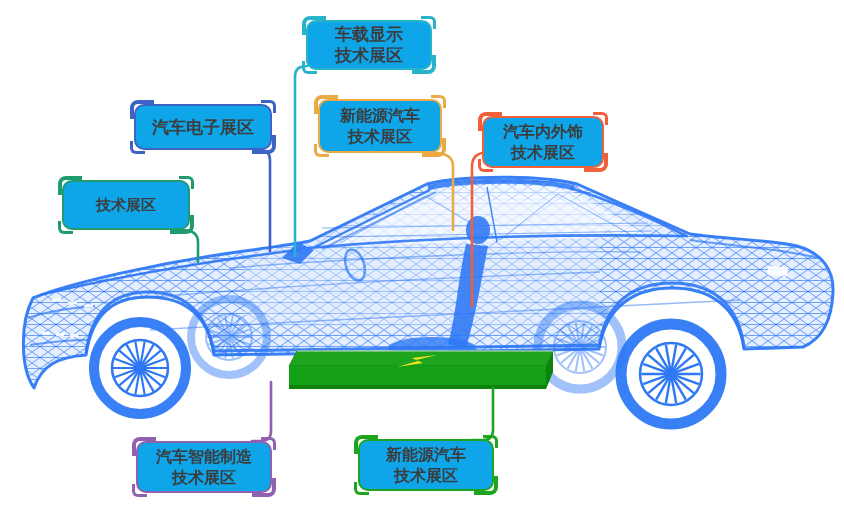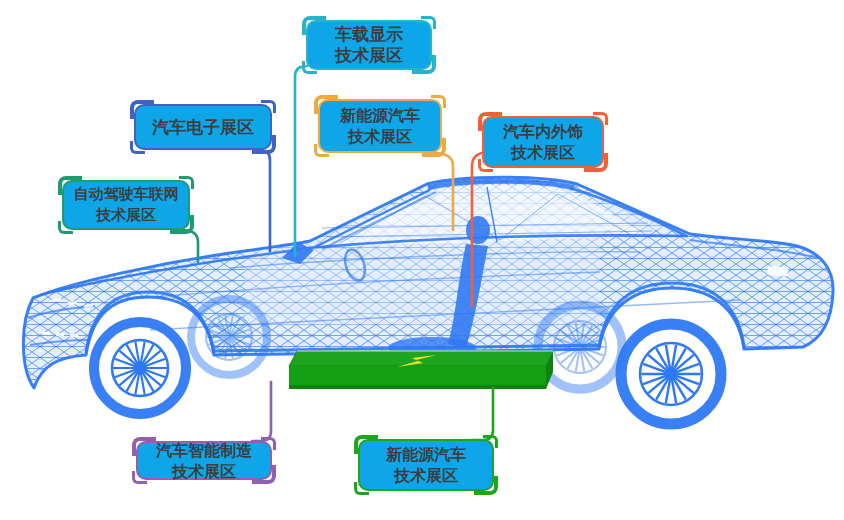--- a/index.html
+++ b/index.html
@@ -37,21 +37,21 @@
        border-top:3.5px solid var(--c);border-right:3.5px solid var(--c);
        border-top-right-radius:6px;}
   .tag .cbl{position:absolute;bottom:-6px;left:-6px;width:12px;height:10px;
        border-bottom:3.5px solid var(--c);border-left:3.5px solid var(--c);
        border-bottom-left-radius:6px;}
   .tag0{left:306px;top:20px;width:126px;height:50px;font-size:17px;}
   .tag1{left:134px;top:104px;width:138px;height:46px;font-size:17px;text-align:center;}
   .tag2{left:318px;top:99px;width:124px;height:54px;font-size:16px;}
   .tag3{left:482px;top:100px;width:122px;height:52px;font-size:16px;margin-top:16px;}
   .tag4{left:62px;top:180px;width:128px;height:50px;font-size:15px;}
-  .tag5{left:136px;top:441px;width:136px;height:39px;font-size:16px;}
+  .tag5{left:136px;top:441px;width:136px;height:52px;font-size:16px;}
   .tag6{left:358px;top:439px;width:136px;height:52px;font-size:16px;}
 </style>
 </head>
 <body>
 
 <div id="stage">
 
   <svg width="844" height="520" viewBox="0 0 844 520" style="--car: #2e78f5; --batTop: #1fa41f; --batFront: #14a014; --batEdge: #0d830d; --bolt: #f2e41e; --lead0: #27b3c8; --lead1: #3d63c5; --lead2: #ecaa44; --lead3: #f0603a; --lead4: #1f9b6d; --lead5: #9160ae; --lead6: #1ea51e;">
     <defs>
       <pattern id="mesh" width="16" height="11" patternUnits="userSpaceOnUse">
@@ -203,21 +203,20 @@
   </div>
   <div class="tag tag3" style="--c: #f0603a;">
     <span class="ctr"></span>
     <span class="cbl"></span>
     <span>汽车内外饰</span>
     <span>技术展区</span>
   </div>
   <div class="tag tag4" style="--c: #1f9b6d;">
     <span class="ctr"></span>
     <span class="cbl"></span>
-    <span>自动驾驶车联网</span>
     <span>技术展区</span>
   </div>
   <div class="tag tag5" style="--c: #9160ae;">
     <span class="ctr"></span>
     <span class="cbl"></span>
     <span>汽车智能制造</span>
     <span>技术展区</span>
   </div>
   <div class="tag tag6" style="--c: #1ea51e;">
     <span class="ctr"></span>

